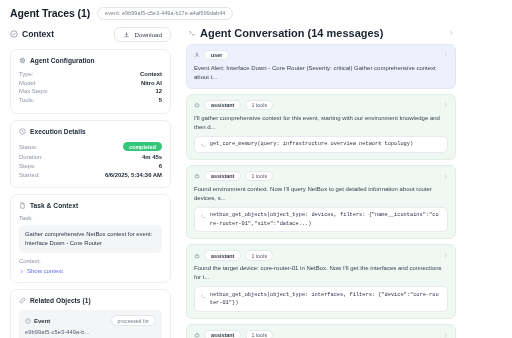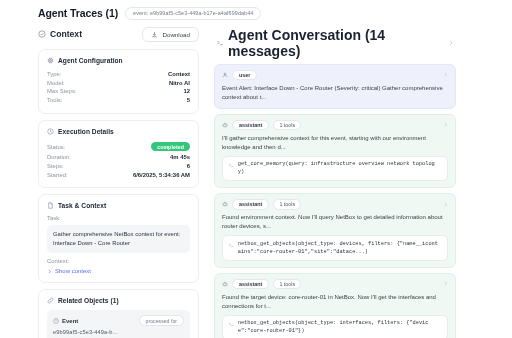--- a/index.html
+++ b/index.html
@@ -3,21 +3,21 @@
 <meta charset="utf-8">
 <style>
   * { box-sizing: border-box; margin: 0; padding: 0; }
   html, body {
     width: 512px; height: 338px;
     font-family: "Liberation Sans", sans-serif;
     background: #ffffff;
     color: #1e2430;
     overflow: hidden;
   }
-  .app { width: 464px; height: 338px; display: flex; flex-direction: column; background:#fff;padding-left:28px; }
+  .app { width: 464px; height: 338px; display: flex; flex-direction: column; background:#fff; }
 
   
   .topbar {
     display: flex; align-items: center; gap: 7px;
     padding: 7px 10px 6px 10px;
     flex: 0 0 auto;
   }
   .topbar-title { font-size: 10.5px; font-weight: 700; letter-spacing: -0.1px; color:#151b26; }
   .event-chip {
     border: 1px solid #e2e5ea; border-radius: 9px;
@@ -80,21 +80,21 @@
   .rel-badge {
     border:1px solid #e2e5ea; background:#fff; border-radius:8px;
     padding:1.5px 6px; font-size:5.2px; color:#737c8b;
   }
   .rel-id { font-size:5.7px; color:#515a69; margin-top:2.5px; letter-spacing:0.1px; }
   .rel-desc { font-size:5.7px; color:#8b93a1; margin-top:2.5px; }
 
   
   .conv-head { display:flex; align-items:center; justify-content:space-between; padding: 1px 2px 5px 2px; }
   .conv-head-l { display:flex; align-items:center; gap:4px; }
-  .conv-title { font-size:14px; font-weight:700; color:#1b2230; }
+  .conv-title { font-size:11px; font-weight:700; color:#1b2230; }
   .chev { color:#aeb5c0; font-size:7px; line-height:1; cursor:pointer; }
 
   .conv-list { display:flex; flex-direction:column; gap:5px; overflow:hidden; }
 
   .msg { border-radius:6px; padding:5px 7px 6px 7px; border:1px solid transparent; }
   .msg.user { background:#eef1fb; border-color:#e2e7f7; }
   .msg.assistant { background:#eff8f2; border-color:#e0efe6; }
 
   .msg-top { display:flex; align-items:center; justify-content:space-between; margin-bottom:3.5px; }
   .msg-top-l { display:flex; align-items:center; gap:4px; }

